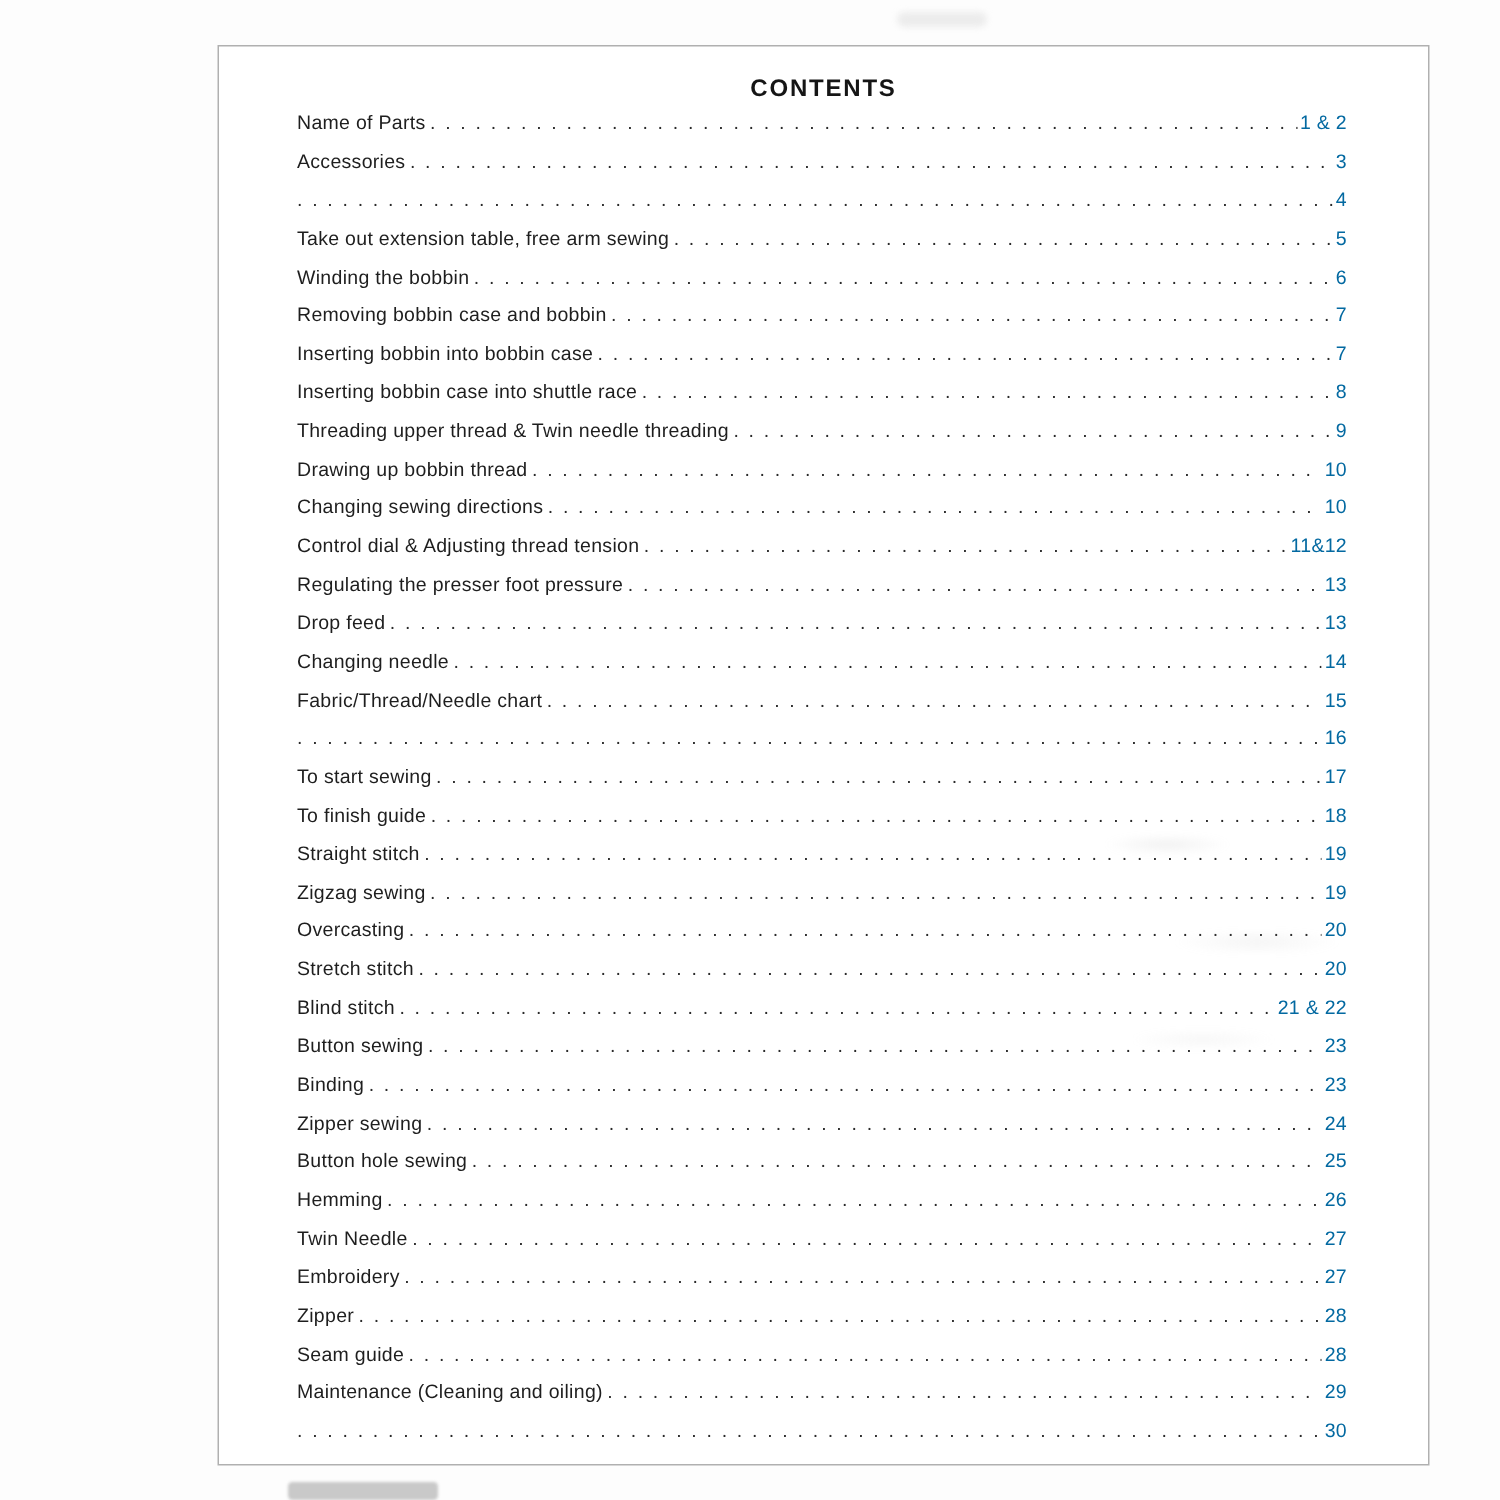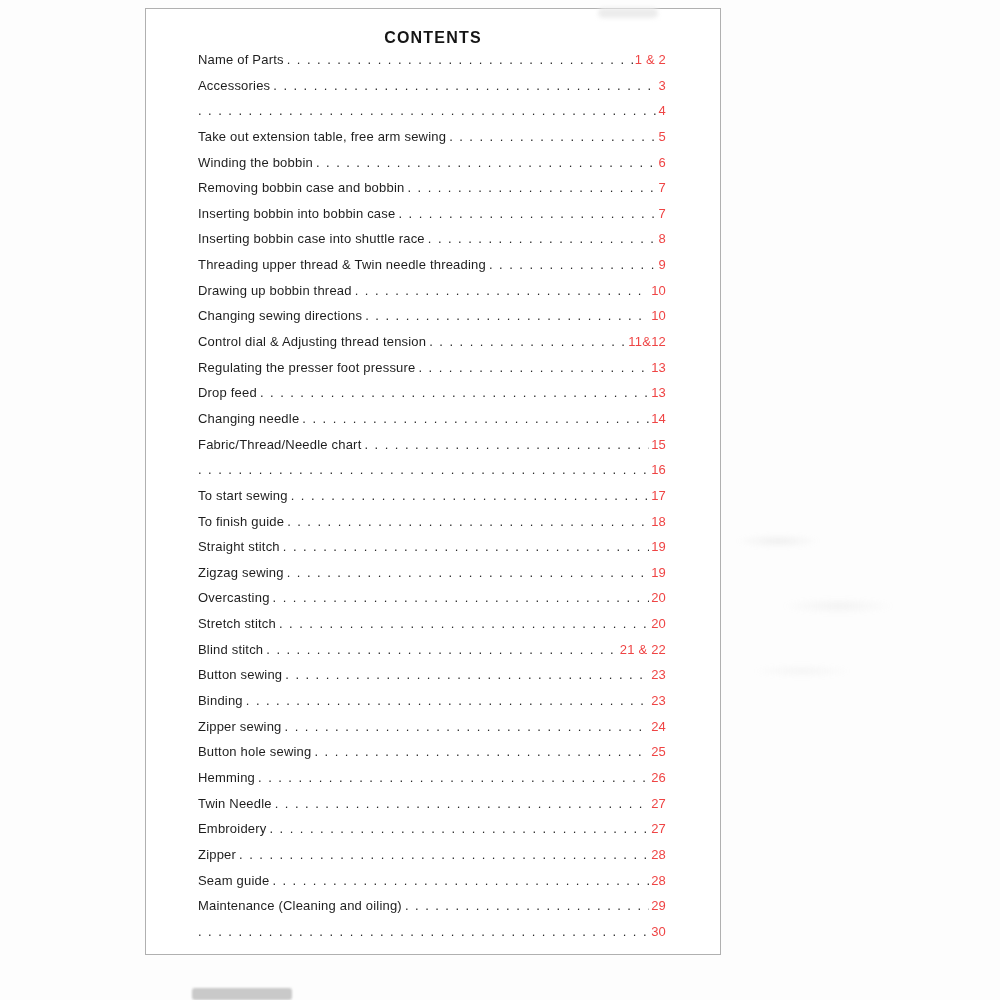--- a/index.html
+++ b/index.html
@@ -7,22 +7,22 @@
     padding: 0;
     width: 1000px;
     height: 1000px;
     background: #fdfdfd;
     font-family: "Liberation Sans", sans-serif;
     overflow: hidden;
   }
   .scan-sheet {
     position: absolute;
     left: 145px;
-    top: 8px;
-    width: 576px;
+    top: 30px;
+    width: 808px;
     height: 947px;
     background: #ffffff;
     border: 1px solid #b0b0b0;
     box-sizing: border-box;
   }
   .toc-title {
     margin: 20px 0 0 0;
     text-align: center;
     font-size: 16px;
     font-weight: bold;
@@ -51,21 +51,21 @@
     overflow: hidden;
     white-space: nowrap;
     letter-spacing: 6.5px;
     color: #2a2a2a;
     margin-right: 2px;
     min-width: 10px;
   }
   .toc-row .pagenum {
     flex: 0 0 auto;
     text-align: right;
-    color: #ef4444;
+    color: #0369a1;
   }
   
   .artifact {
     position: absolute;
     pointer-events: none;
   }
   .artifact-bottom {
     left: 192px;
     top: 988px;
     width: 100px;

